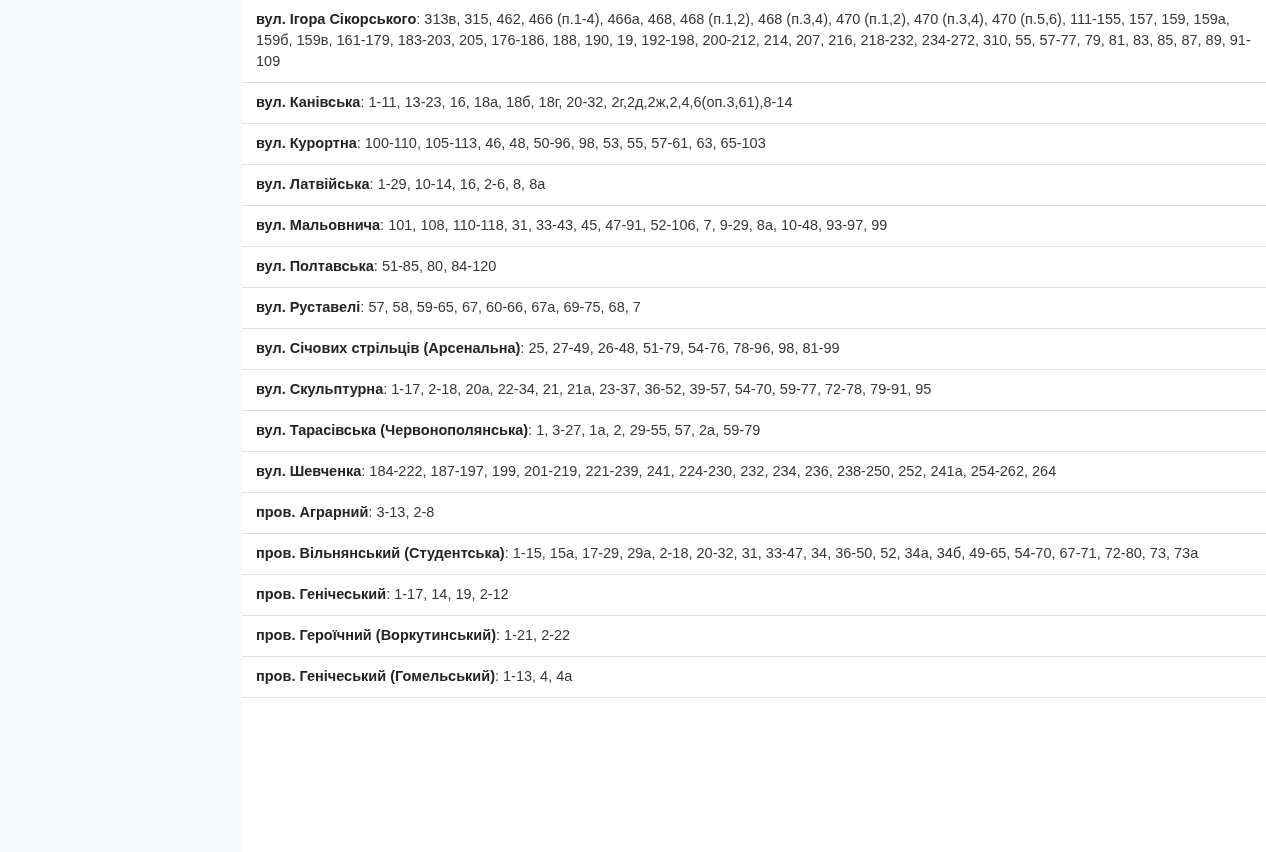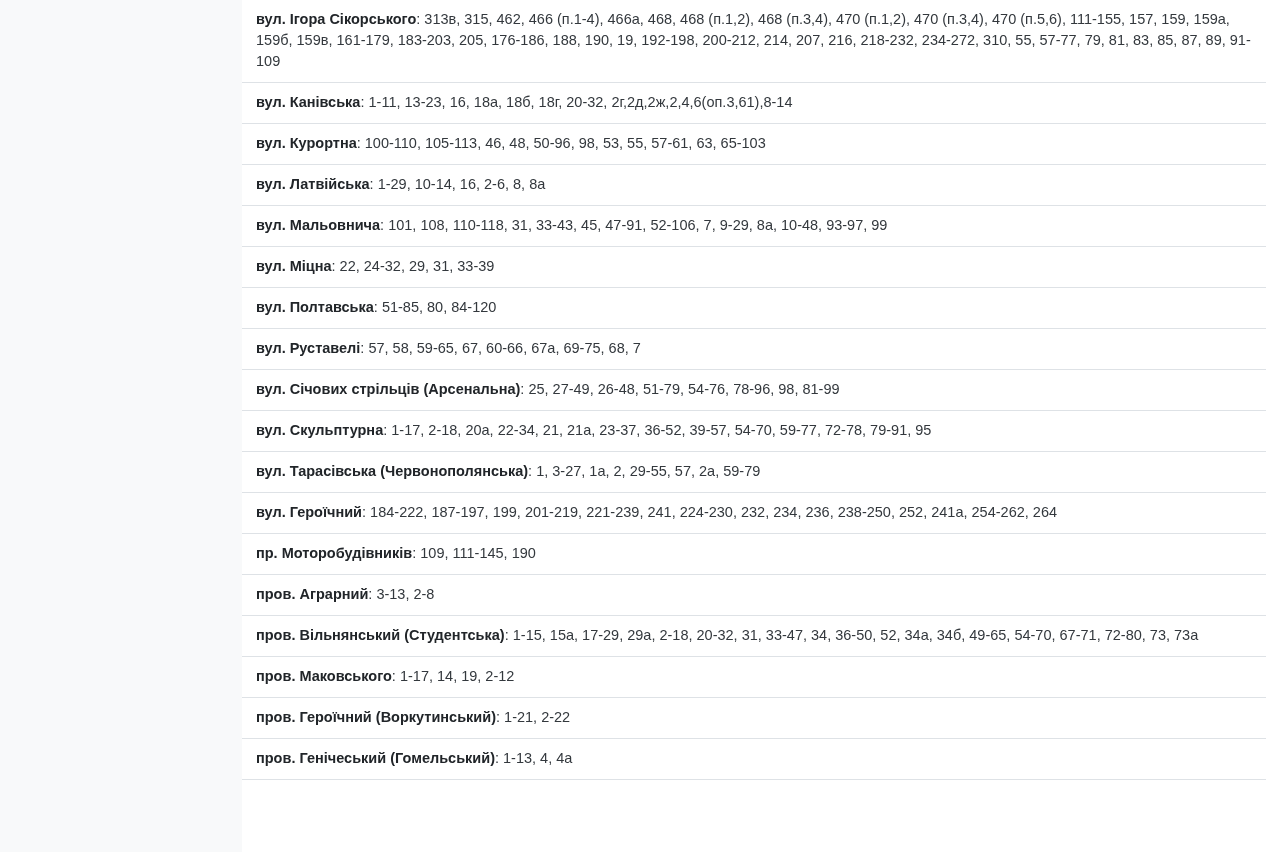--- a/index.html
+++ b/index.html
@@ -67,41 +67,39 @@
   <div class="street-row"><span class="street-name">вул. Ігора Сікорського</span><span class="street-sep">: </span><span class="street-numbers">313в, 315, 462, 466 (п.1-4), 466а, 468, 468 (п.1,2), 468 (п.3,4), 470 (п.1,2), 470 (п.3,4), 470 (п.5,6), 111-155, 157, 159, 159а, 159б, 159в, 161-179, 183-203, 205, 176-186, 188, 190, 19, 192-198, 200-212, 214, 207, 216, 218-232, 234-272, 310, 55, 57-77, 79, 81, 83, 85, 87, 89, 91-109</span></div>
 
   <div class="street-row"><span class="street-name">вул. Канівська</span><span class="street-sep">: </span><span class="street-numbers">1-11, 13-23, 16, 18а, 18б, 18г, 20-32, 2г,2д,2ж,2,4,6(оп.3,61),8-14</span></div>
 
   <div class="street-row"><span class="street-name">вул. Курортна</span><span class="street-sep">: </span><span class="street-numbers">100-110, 105-113, 46, 48, 50-96, 98, 53, 55, 57-61, 63, 65-103</span></div>
 
   <div class="street-row"><span class="street-name">вул. Латвійська</span><span class="street-sep">: </span><span class="street-numbers">1-29, 10-14, 16, 2-6, 8, 8а</span></div>
 
   <div class="street-row"><span class="street-name">вул. Мальовнича</span><span class="street-sep">: </span><span class="street-numbers">101, 108, 110-118, 31, 33-43, 45, 47-91, 52-106, 7, 9-29, 8а, 10-48, 93-97, 99</span></div>
 
-  <div class="street-row"><span class="street-name">вул. Міцна</span><span class="street-sep">: </span><span class="street-numbers">22, 24-32, 29, 31, 33-39</span></div>
 
 
   <div class="street-row"><span class="street-name">вул. Полтавська</span><span class="street-sep">: </span><span class="street-numbers">51-85, 80, 84-120</span></div>
 
   <div class="street-row"><span class="street-name">вул. Руставелі</span><span class="street-sep">: </span><span class="street-numbers">57, 58, 59-65, 67, 60-66, 67а, 69-75, 68, 7</span></div>
 
   <div class="street-row"><span class="street-name">вул. Січових стрільців (Арсенальна)</span><span class="street-sep">: </span><span class="street-numbers">25, 27-49, 26-48, 51-79, 54-76, 78-96, 98, 81-99</span></div>
 
   <div class="street-row"><span class="street-name">вул. Скульптурна</span><span class="street-sep">: </span><span class="street-numbers">1-17, 2-18, 20а, 22-34, 21, 21а, 23-37, 36-52, 39-57, 54-70, 59-77, 72-78, 79-91, 95</span></div>
 
 
   <div class="street-row"><span class="street-name">вул. Тарасівська (Червонополянська)</span><span class="street-sep">: </span><span class="street-numbers">1, 3-27, 1а, 2, 29-55, 57, 2а, 59-79</span></div>
 
-  <div class="street-row"><span class="street-name">вул. Героїчний</span><span class="street-sep">: </span><span class="street-numbers">184-222, 187-197, 199, 201-219, 221-239, 241, 224-230, 232, 234, 236, 238-250, 252, 241а, 254-262, 264</span></div>
+  <div class="street-row"><span class="street-name">вул. Шевченка</span><span class="street-sep">: </span><span class="street-numbers">184-222, 187-197, 199, 201-219, 221-239, 241, 224-230, 232, 234, 236, 238-250, 252, 241а, 254-262, 264</span></div>
 
-  <div class="street-row"><span class="street-name">пр. Моторобудівників</span><span class="street-sep">: </span><span class="street-numbers">109, 111-145, 190</span></div>
 
   <div class="street-row"><span class="street-name">пров. Аграрний</span><span class="street-sep">: </span><span class="street-numbers">3-13, 2-8</span></div>
 
   <div class="street-row"><span class="street-name">пров. Вільнянський (Студентська)</span><span class="street-sep">: </span><span class="street-numbers">1-15, 15а, 17-29, 29а, 2-18, 20-32, 31, 33-47, 34, 36-50, 52, 34а, 34б, 49-65, 54-70, 67-71, 72-80, 73, 73а</span></div>
 
-  <div class="street-row"><span class="street-name">пров. Маковського</span><span class="street-sep">: </span><span class="street-numbers">1-17, 14, 19, 2-12</span></div>
+  <div class="street-row"><span class="street-name">пров. Генічеський</span><span class="street-sep">: </span><span class="street-numbers">1-17, 14, 19, 2-12</span></div>
 
   <div class="street-row"><span class="street-name">пров. Героїчний (Воркутинський)</span><span class="street-sep">: </span><span class="street-numbers">1-21, 2-22</span></div>
 
   <div class="street-row"><span class="street-name">пров. Генічеський (Гомельський)</span><span class="street-sep">: </span><span class="street-numbers">1-13, 4, 4а</span></div>
 </div>
 </div>
 
 </body></html>

